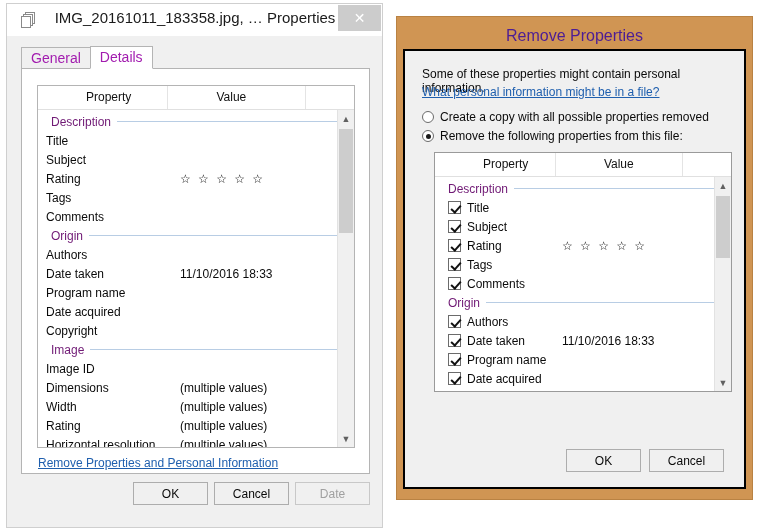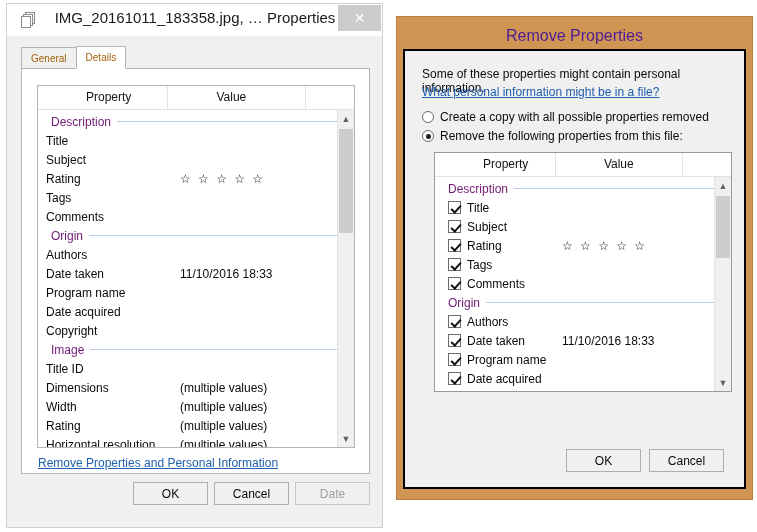--- a/index.html
+++ b/index.html
@@ -53,22 +53,22 @@
   }
 
   
   #props-tabstrip {
     position: absolute; left: 14px; top: 43px;
     height: 22px;
     display: flex; align-items: flex-end;
     z-index: 3;
   }
   .tab {
-    font-size: 10px;
-    color: #a16207;
+    font-size: 14px;
+    color: #a21caf;
     padding: 3px 9px 3px 9px;
     border: 1px solid #b4b4b4;
     background: #f0f0f0;
     box-sizing: border-box;
     height: 22px;
     line-height: 15px;
   }
   .tab.active {
     background: #ffffff;
     border-bottom: 1px solid #ffffff;
@@ -414,21 +414,21 @@
               </div>
               <div class="row">
                 <span class="pname">Copyright</span>
                 <span class="pval"></span>
               </div>
               <div class="grp">
                 <span class="glabel">Image</span>
                 <span class="gline"></span>
               </div>
               <div class="row">
-                <span class="pname">Title ID</span>
+                <span class="pname">Image ID</span>
                 <span class="pval"></span>
               </div>
               <div class="row">
                 <span class="pname">Dimensions</span>
                 <span class="pval">(multiple values)</span>
               </div>
               <div class="row">
                 <span class="pname">Width</span>
                 <span class="pval">(multiple values)</span>
               </div>

